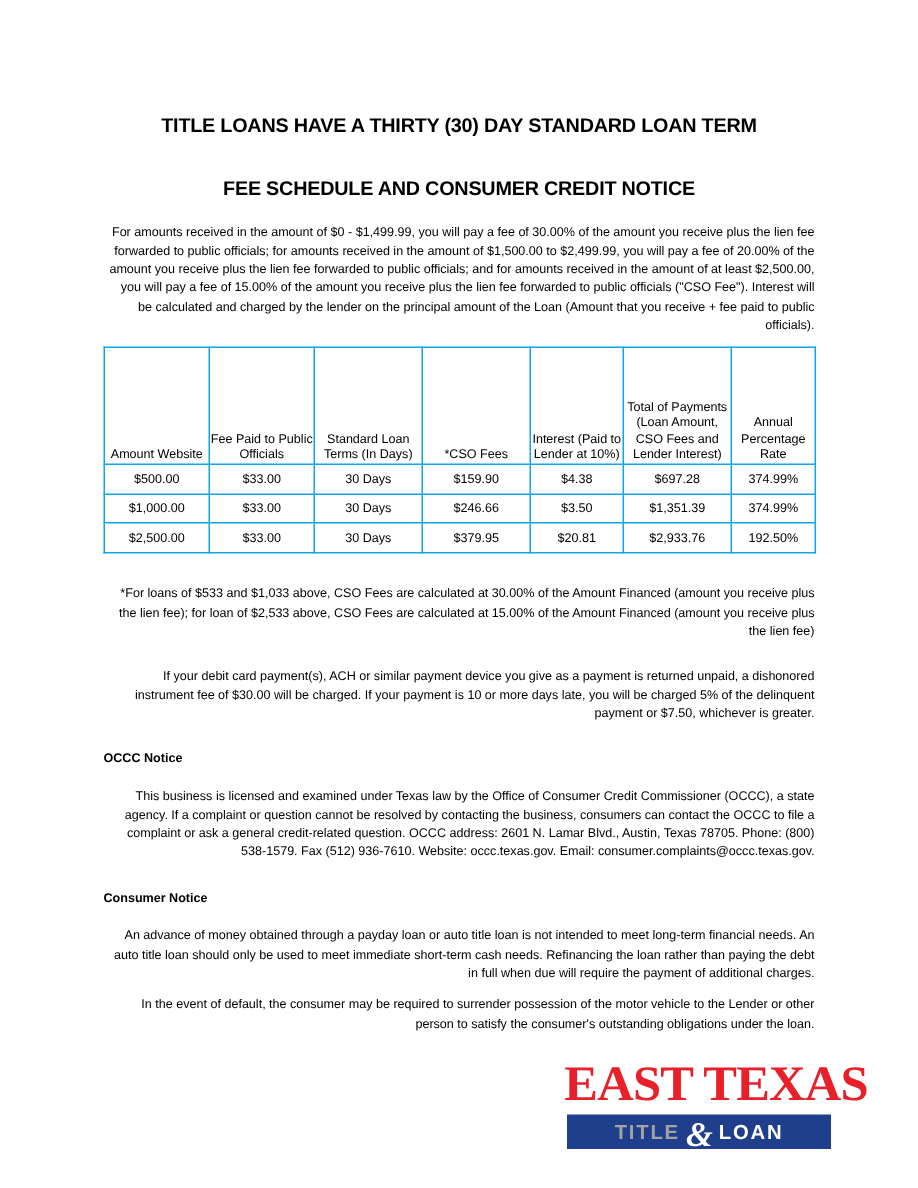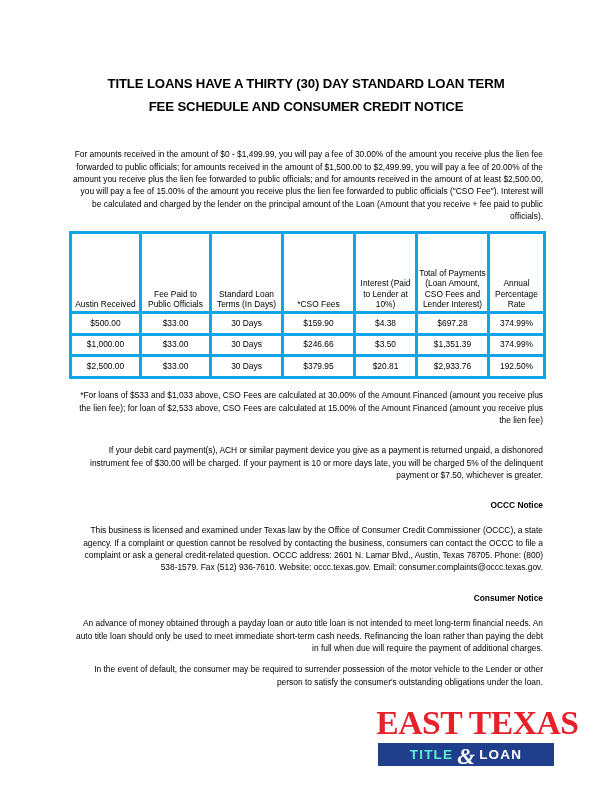--- a/index.html
+++ b/index.html
@@ -28,21 +28,21 @@
     position: absolute;
     left: 60px;
     top: 72px;
     width: 492px;
     text-align: center;
     font-weight: bold;
     font-size: 13.2px;
     line-height: 23px;
     letter-spacing: -0.15px;
   }
-  .doc-title .line2 { display: block; }
+  .doc-title .line2 { display: block; margin-top: 19px; }
 
   
   .para {
     position: absolute;
     left: 69px;
     width: 474px;
     font-size: 8.4px;
     line-height: 12.35px;
     text-align: right;
   }
@@ -53,37 +53,36 @@
   .para.consumer-body1 { top: 609px; }
   .para.consumer-body2 { top: 655px; }
 
   .section-head {
     position: absolute;
     left: 69px;
     width: 474px;
     font-size: 8.4px;
     font-weight: bold;
     line-height: 12px;
-    text-align: right;
   }
   .section-head.occc { top: 499px; }
   .section-head.consumer { top: 592px; }
 
   
   .fee-table {
     position: absolute;
     left: 69px;
     top: 231px;
     width: 474px;
     border-collapse: collapse;
     table-layout: fixed;
     font-size: 8.4px;
   }
   .fee-table td, .fee-table th {
-    border: 3px solid #0ea5e9;
+    border: 1px solid #0ea5e9;
     padding: 0;
     text-align: center;
     vertical-align: bottom;
     font-weight: normal;
     line-height: 10.6px;
   }
   .fee-table thead th {
     height: 76px;
     padding-bottom: 1px;
   }
@@ -162,21 +161,21 @@
       <col class="col-0">
         <col class="col-1">
         <col class="col-2">
         <col class="col-3">
       <col class="col-4">
         <col class="col-5">
         <col class="col-6">
     </colgroup>
     <thead>
       <tr>
-        <th>Austin Received</th>
+        <th>Amount Website</th>
         <th>Fee Paid to Public Officials</th>
         <th>Standard Loan Terms (In Days)</th>
         <th>*CSO Fees</th>
         <th>Interest (Paid to Lender at 10%)</th>
         <th>Total of Payments (Loan Amount, CSO Fees and Lender Interest)</th>
         <th>Annual Percentage Rate</th>
       </tr>
     </thead>
     <tbody>
       <tr>
@@ -216,19 +215,19 @@
   <div class="section-head occc">OCCC Notice</div>
   <p class="para occc-body">This business is licensed and examined under Texas law by the Office of Consumer Credit Commissioner (OCCC), a state agency.  If a complaint or question cannot be resolved by contacting the business, consumers can contact the OCCC to file a complaint or ask a general credit-related question.  OCCC address: 2601 N. Lamar Blvd., Austin, Texas 78705. Phone: (800) 538-1579. Fax (512) 936-7610. Website: occc.texas.gov. Email: consumer.complaints@occc.texas.gov.</p>
 
   <div class="section-head consumer">Consumer Notice</div>
   <p class="para consumer-body1">An advance of money obtained through a payday loan or auto title loan is not intended to meet long-term financial needs.  An auto title loan should only be used to meet immediate short-term cash needs.  Refinancing the loan rather than paying the debt in full when due will require the payment of additional charges.</p>
   <p class="para consumer-body2">In the event of default, the consumer may be required to surrender possession of the motor vehicle to the Lender or other person to satisfy the consumer's outstanding obligations under the loan.</p>
 
   <div class="logo">
     <div class="logo-word" style="color: rgb(232, 32, 42);">EAST TEXAS</div>
     <div class="logo-bar" style="background: rgb(31, 62, 140);">
-      <span class="logo-bar-text" style="color: #5eead4;">TITLE</span>
+      <span class="logo-bar-text" style="color: #a3a3a3;">TITLE</span>
       <span class="logo-amp" style="color: rgb(255, 255, 255);">&amp;</span>
       <span class="logo-bar-text" style="color: rgb(255, 255, 255);">LOAN</span>
     </div>
   </div>
 
 </div>
 
 </body></html>

